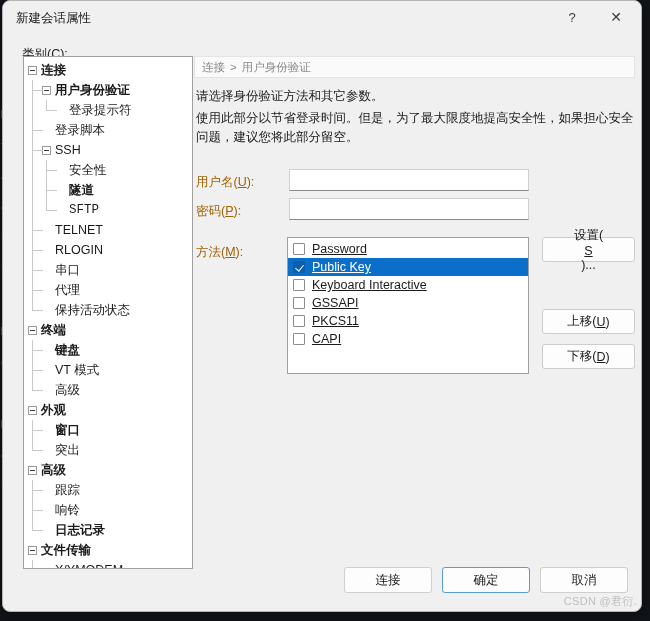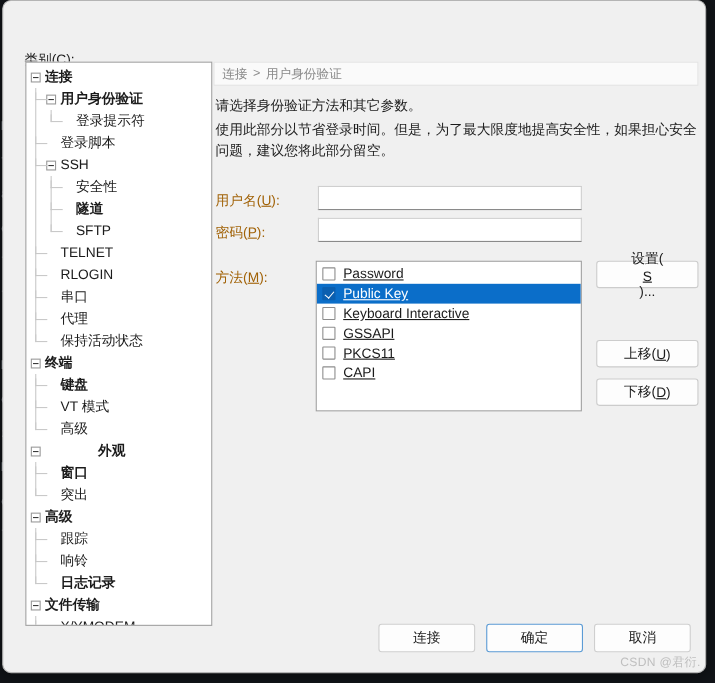--- a/index.html
+++ b/index.html
@@ -294,20 +294,25 @@
     <div class="line tright" style="top: 112px; color: rgb(207, 216, 227);">(</div>
     <div class="line tright" style="top: 127px; color: rgb(159, 227, 160);">m</div>
     <div class="line tright" style="top: 142px; color: rgb(227, 199, 127);">o</div>
     <div class="line tright" style="top: 157px; color: rgb(239, 154, 154);">H</div>
     <div class="line tright" style="top: 172px; color: rgb(207, 216, 227);">e</div>
     <div class="line tright" style="top: 187px; color: rgb(143, 199, 239);">T</div>
   </div>
 
 <div id="dialog">
 
+  <div id="titlebar">
+    <span id="title-text">新建会话属性</span>
+    <div class="tb-btn" id="help-btn">?</div>
+    <div class="tb-btn" id="close-btn">✕</div>
+  </div>
 
   <div id="category-label">
     <span>类别(C):</span>
   </div>
 
   <div id="tree-panel">
       <div class="tree-row bold" style="position: absolute; left: 4px; top: 3px;">
         <span class="expander"></span>
         <span class="label">连接</span>
       </div>
@@ -328,21 +333,21 @@
         <span class="label">SSH</span>
       </div>
       <div class="tree-row" style="position: absolute; left: 32px; top: 103px;">
         <span class="spacer9"></span>
         <span class="label">安全性</span>
       </div>
       <div class="tree-row bold" style="position: absolute; left: 32px; top: 123px;">
         <span class="spacer9"></span>
         <span class="label">隧道</span>
       </div>
-      <div class="tree-row" style="position: absolute; left: 32px; top: 143px;">
+      <div class="tree-row" style="position: absolute; left: 32px; top: 143px; font-family: Liberation Mono, monospace;">
         <span class="spacer9"></span>
         <span class="label">SFTP</span>
       </div>
       <div class="tree-row" style="position: absolute; left: 18px; top: 163px;">
         <span class="spacer9"></span>
         <span class="label">TELNET</span>
       </div>
       <div class="tree-row" style="position: absolute; left: 18px; top: 183px;">
         <span class="spacer9"></span>
         <span class="label">RLOGIN</span>
@@ -368,21 +373,21 @@
         <span class="label">键盘</span>
       </div>
       <div class="tree-row" style="position: absolute; left: 18px; top: 303px;">
         <span class="spacer9"></span>
         <span class="label">VT 模式</span>
       </div>
       <div class="tree-row" style="position: absolute; left: 18px; top: 323px;">
         <span class="spacer9"></span>
         <span class="label">高级</span>
       </div>
-      <div class="tree-row bold" style="position: absolute; left: 4px; top: 343px; gap: 48px;">
+      <div class="tree-row bold" style="position: absolute; left: 4px; top: 343px;">
         <span class="expander"></span>
         <span class="label">外观</span>
       </div>
       <div class="tree-row bold" style="position: absolute; left: 18px; top: 363px;">
         <span class="spacer9"></span>
         <span class="label">窗口</span>
       </div>
       <div class="tree-row" style="position: absolute; left: 18px; top: 383px;">
         <span class="spacer9"></span>
         <span class="label">突出</span>

